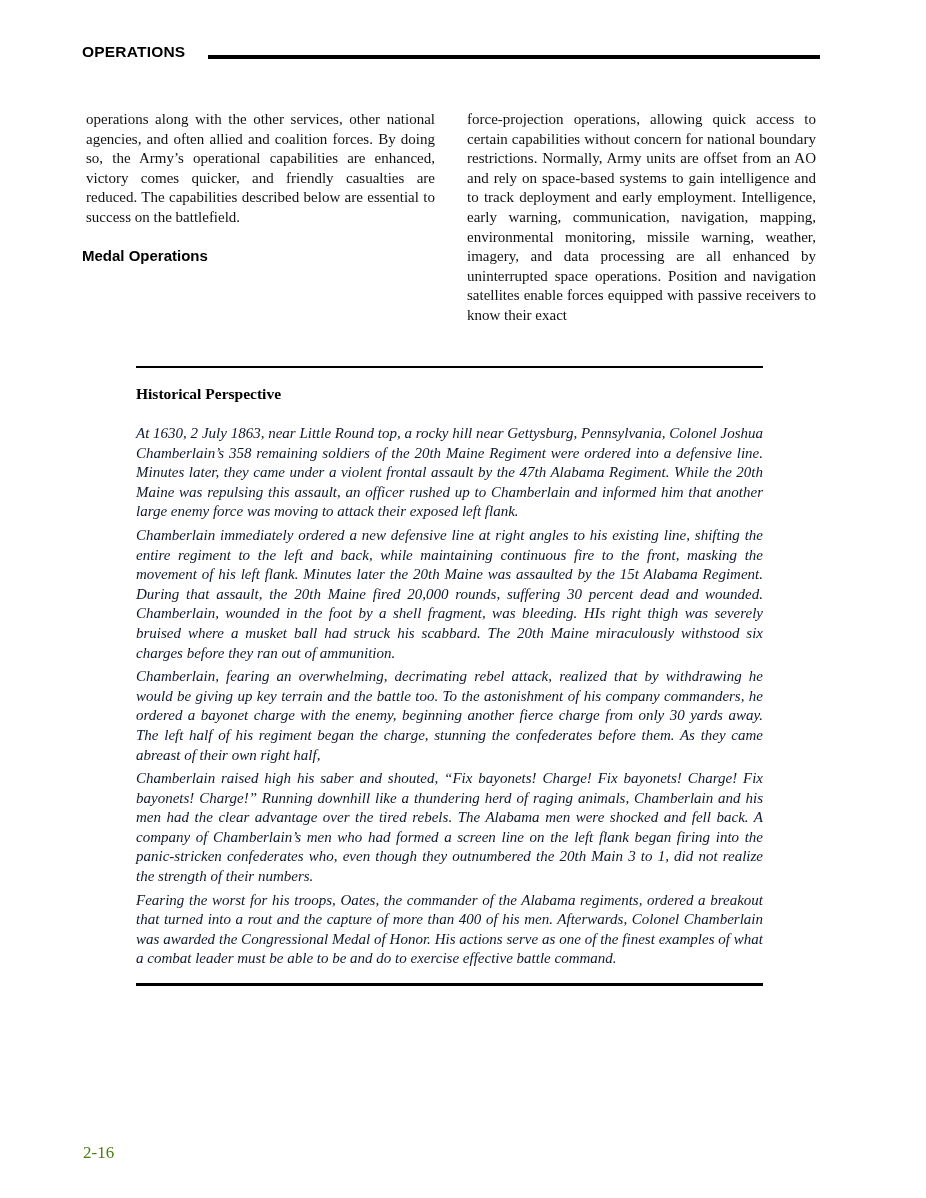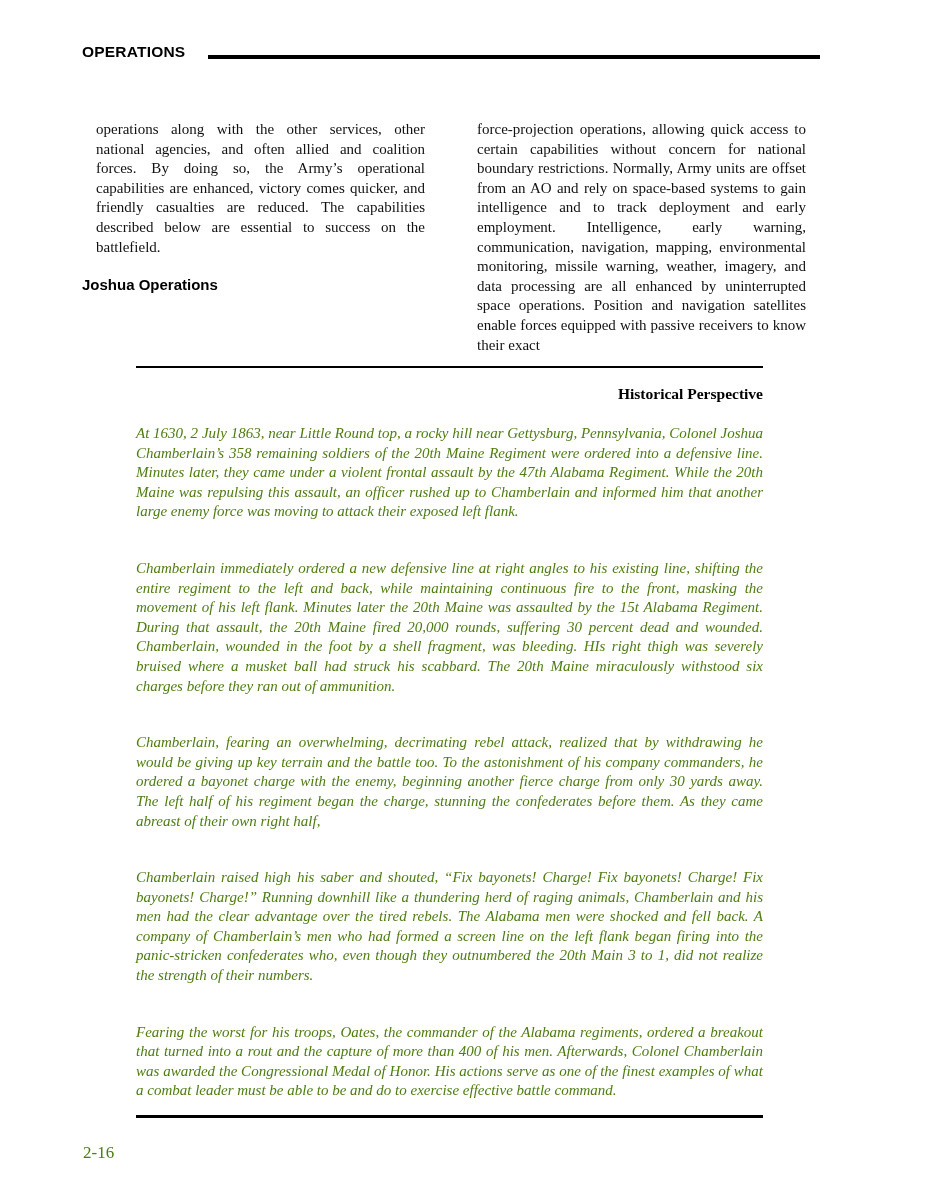--- a/index.html
+++ b/index.html
@@ -13,38 +13,38 @@
       letter-spacing: 0.2px; color: #000; line-height: 20px;
     }
     .header-rule { position: absolute; left: 126px; right: 0; top: 13px; height: 4px; background: #000; }
 
     .columns { position: absolute; left: 82px; top: 106px; width: 738px; }
     .col { position: absolute; top: 0; width: 357px;
       font-family: "Liberation Serif", serif; font-size: 15px; line-height: 19.6px; color: #111;
       text-align: justify; hyphens: manual; }
     .col-left { left: 0; }
     .col-right { left: 381px; }
-    .col p { margin: 14px; }
+    .col p { margin: 4px; }
     .section-heading {
       font-family: "Liberation Sans", sans-serif; font-weight: bold; font-size: 15px;
       margin: 18px 0 0 0; line-height: 20px; color: #000;
     }
     .indent { text-indent: 26px; }
 
     .box { position: absolute; left: 136px; top: 366px; width: 627px; }
     .box-top-rule { height: 2px; background: #000; }
     .box-title {
-      text-align: right; font-family: "Liberation Serif", serif; font-weight: bold;
+      text-align: left; font-family: "Liberation Serif", serif; font-weight: bold;
       font-size: 15.5px; margin-top: 16px; line-height: 20px; color: #000;
     }
     .box-para {
       font-family: "Liberation Serif", serif; font-style: italic; font-size: 15px;
-      line-height: 19.6px; text-align: justify; margin: 0; color: #4d7c0f;
+      line-height: 19.6px; text-align: justify; margin: 0; color: #0f172a;
     }
-    .box-para + .box-para { margin-top: 37px; }
+    .box-para + .box-para { margin-top: 4px; }
     .box-body { margin-top: 20px; }
     .box-bottom-rule { height: 3px; background: #000; margin-top: 14px; }
 
     .page-number {
       position: absolute; left: 83px; top: 1143px;
       font-family: "Liberation Serif", serif; font-size: 17px; color: #4d7c0f;
     }
   </style>
 </head>
 <body>
@@ -52,21 +52,21 @@
 <div class="page">
 
   <div class="header">
     <div class="header-title">OPERATIONS</div>
     <div class="header-rule"></div>
   </div>
 
   <div class="columns">
     <div class="col col-left">
       <p>operations along with the other services, other national agencies, and often allied and coalition forces.  By doing so, the Army’s operational capabilities are en­hanced, victory comes quicker, and friendly casualties are reduced.  The capabilities described below are es­sential to success on the battlefield.</p>
-      <div class="section-heading">Joshua Operations</div>
+      <div class="section-heading">Medal Operations</div>
     </div>
     <div class="col col-right">
       <p>force-projection operations, allowing quick access to certain capabilities without concern for national bound­ary restrictions.  Normally, Army units are offset from an AO and rely on space-based systems to gain intel­ligence and to track deployment and early employ­ment.  Intelligence, early warning, communication, navigation, mapping, environmental monitoring, mis­sile warning, weather, imagery, and data processing are all enhanced by uninterrupted space operations. Position and navigation satellites enable forces equipped with passive receivers to know their exact</p>
     </div>
   </div>
 
   <div class="box">
     <div class="box-top-rule"></div>
     <div class="box-title">Historical Perspective</div>
     <div class="box-body">

